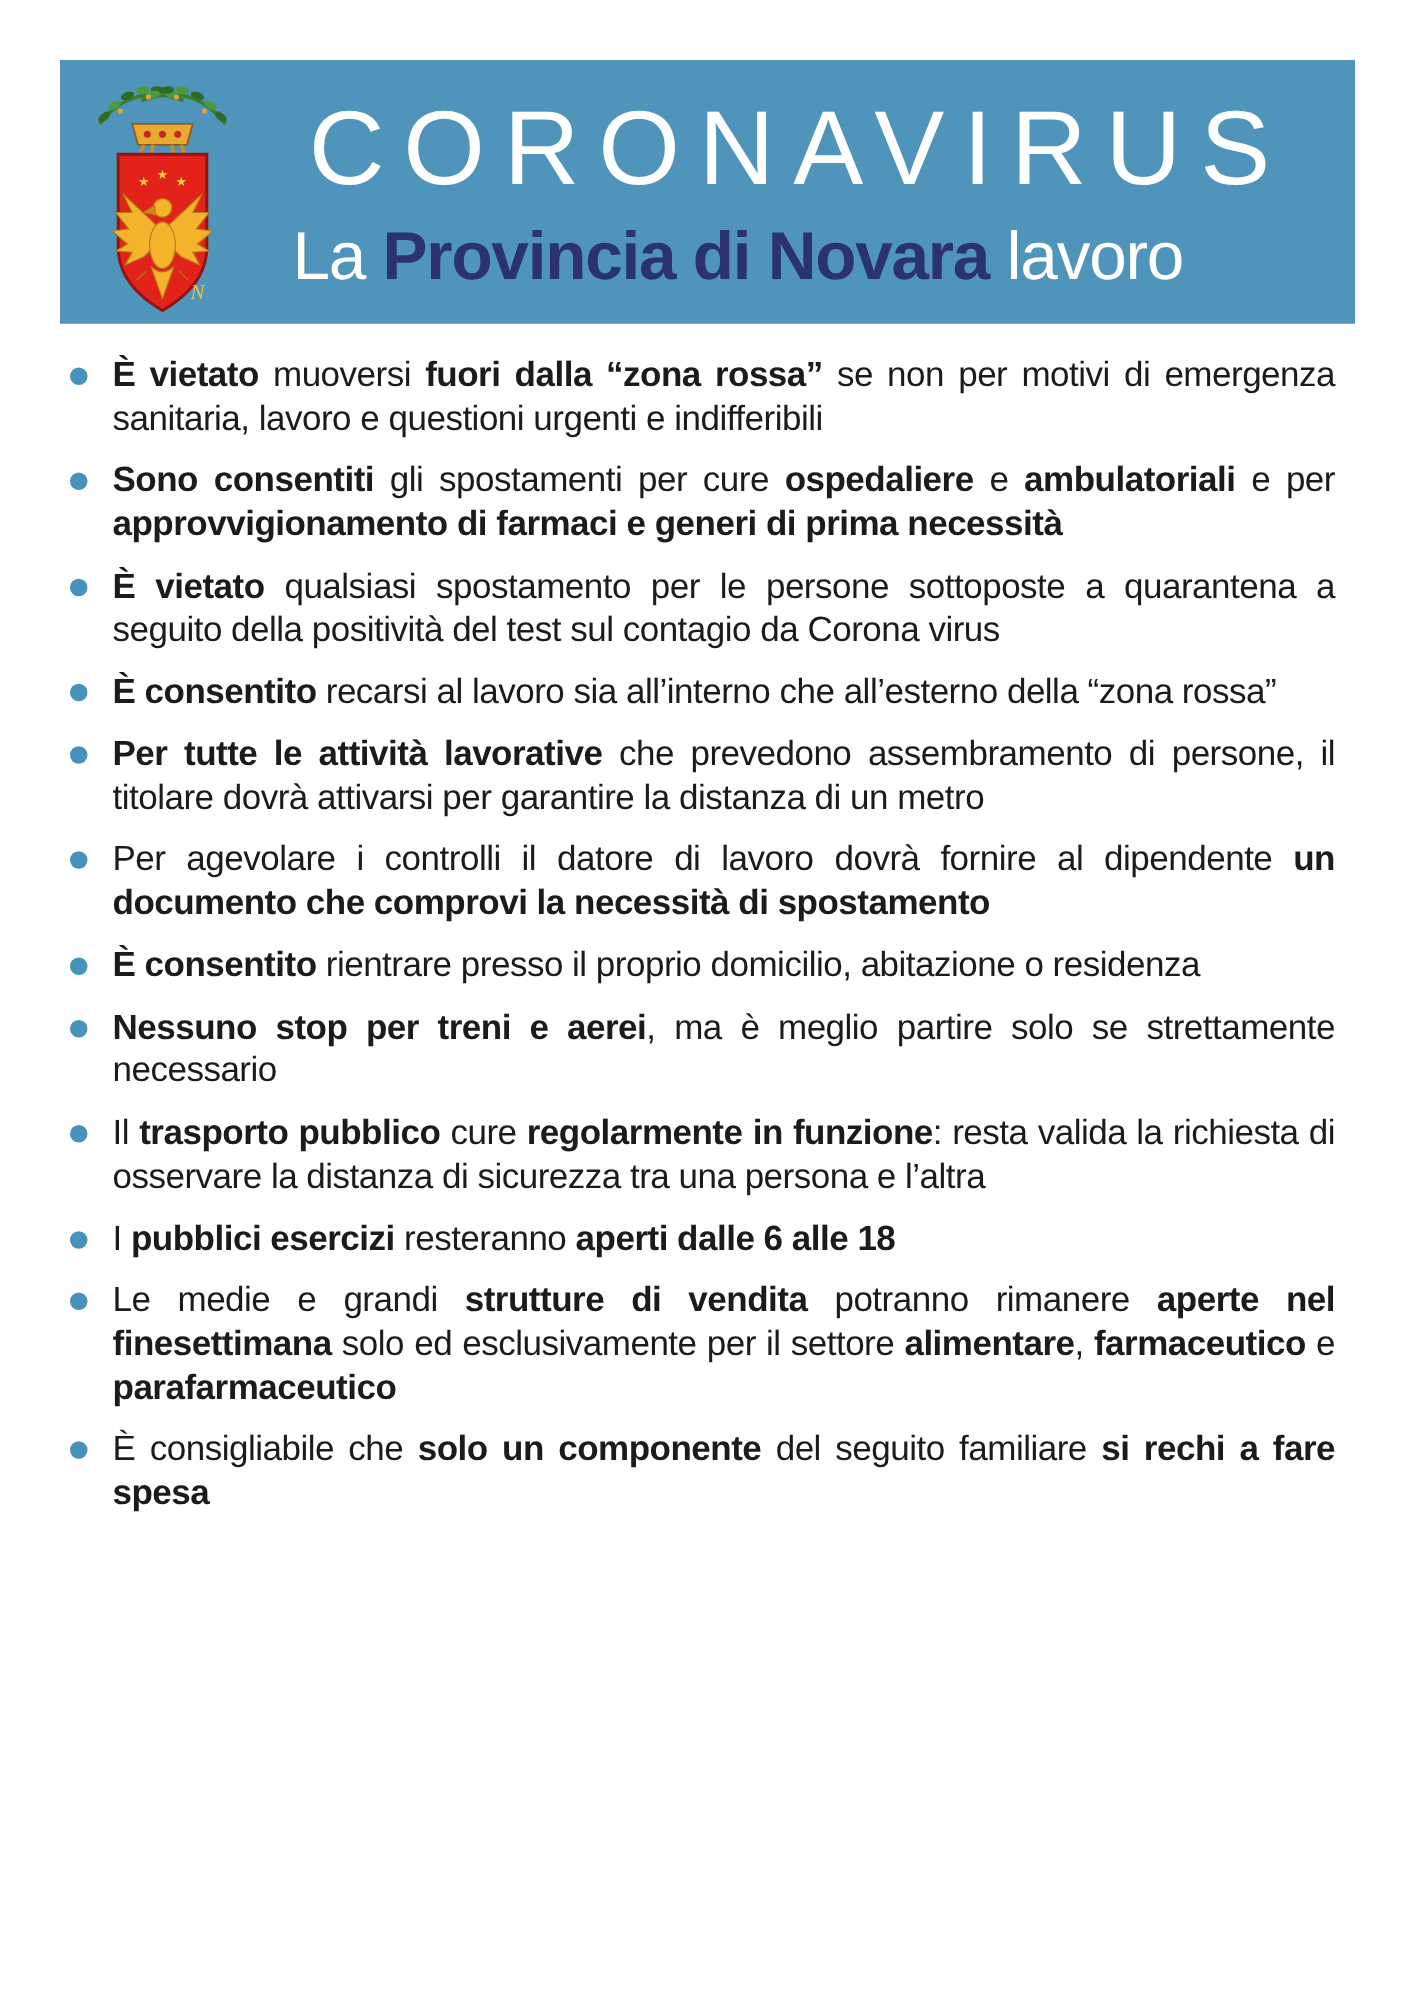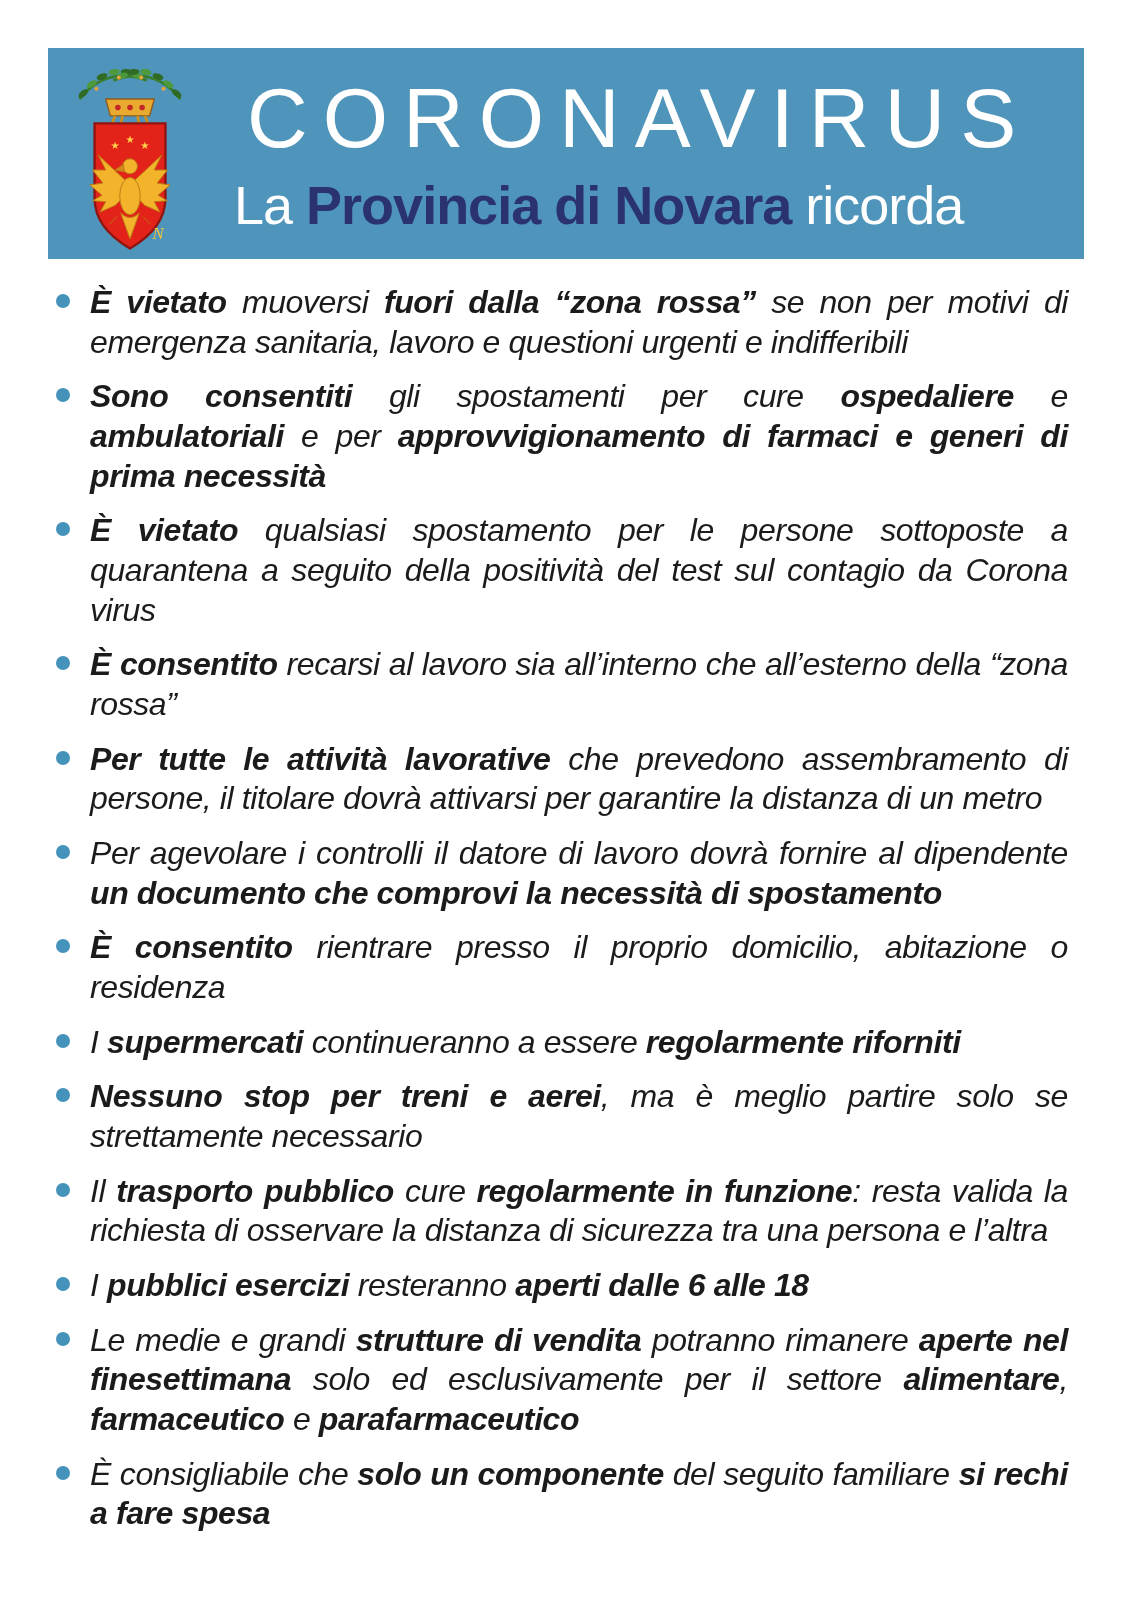--- a/index.html
+++ b/index.html
@@ -65,27 +65,26 @@
   
   .rules{
     position:absolute;
     left:56px; top:283px;
     width:1012px;
     list-style:none;
   }
   .rule{
     position:relative;
     padding-left:34px;
-    font-size:32px;
+    font-size:28px;
     line-height:1.24;
     letter-spacing:-0.4px;
     color:var(--text,#1b1b1b);
     text-align:justify;
     margin-bottom:15px;
-    font-style:italic;
   }
   .rule b{font-weight:700;}
   .dot{
     position:absolute;
     left:0; top:11px;
     width:14px; height:14px;
     border-radius:50%;
     background:var(--bullet,#4592bb);
   }
 </style>
@@ -144,34 +143,33 @@
         </g>
         <text x="84" y="194" font-size="18" font-style="italic" font-family="'Liberation Serif','DejaVu Serif',serif" fill="#f3c33c">N</text>
       </g>
     </svg>
 
     <div class="banner-text">
       <div class="title-line">
         <span class="title-regular">CORONA</span><span class="title-bold">VIRUS</span>
       </div>
       <div class="subtitle-line">
-        <span>La </span><span class="subtitle-bold">Provincia di Novara</span><span> ricorda</span>
+        <span>La </span><span class="subtitle-bold">Provincia di Novara</span><span> lavoro</span>
       </div>
     </div>
   </div>
 
   <ul class="rules">
       <li class="rule"><span class="dot"></span><span><b>È vietato</b><span> muoversi </span><b>fuori dalla “zona rossa”</b><span> se non per motivi di emergenza sanitaria, lavoro e questioni urgenti e indifferibili</span></span></li>
       <li class="rule"><span class="dot"></span><span><b>Sono consentiti</b><span> gli spostamenti per cure </span><b>ospedaliere</b><span> e </span><b>ambulatoriali</b><span> e per </span><b>approvvigionamento di farmaci e generi di prima necessità</b></span></li>
       <li class="rule"><span class="dot"></span><span><b>È vietato</b><span> qualsiasi spostamento per le persone sottoposte a quarantena a seguito della positività del test sul contagio da Corona virus</span></span></li>
       <li class="rule"><span class="dot"></span><span><b>È consentito</b><span> recarsi al lavoro sia all’interno che all’esterno della “zona rossa”</span></span></li>
       <li class="rule"><span class="dot"></span><span><b>Per tutte le attività lavorative</b><span> che prevedono assembramento di persone, il titolare dovrà attivarsi per garantire la distanza di un metro</span></span></li>
       <li class="rule"><span class="dot"></span><span><span>Per agevolare i controlli il datore di lavoro dovrà fornire al dipendente </span><b>un documento che comprovi la necessità di spostamento</b></span></li>
       <li class="rule"><span class="dot"></span><span><b>È consentito</b><span> rientrare presso il proprio domicilio, abitazione o residenza</span></span></li>
-      <li class="rule"><span class="dot"></span><span><span>I </span><b>supermercati</b><span> continueranno a essere </span><b>regolarmente riforniti</b></span></li>
       <li class="rule"><span class="dot"></span><span><b>Nessuno stop per treni e aerei</b><span>, ma è meglio partire solo se strettamente necessario</span></span></li>
       <li class="rule"><span class="dot"></span><span><span>Il </span><b>trasporto pubblico</b><span> cure </span><b>regolarmente in funzione</b><span>: resta valida la richiesta di osservare la distanza di sicurezza tra una persona e l’altra</span></span></li>
       <li class="rule"><span class="dot"></span><span><span>I </span><b>pubblici esercizi</b><span> resteranno </span><b>aperti dalle 6 alle 18</b></span></li>
       <li class="rule"><span class="dot"></span><span><span>Le medie e grandi </span><b>strutture di vendita</b><span> potranno rimanere </span><b>aperte nel finesettimana</b><span> solo ed esclusivamente per il settore </span><b>alimentare</b><span>, </span><b>farmaceutico</b><span> e </span><b>parafarmaceutico</b></span></li>
       <li class="rule"><span class="dot"></span><span><span>È consigliabile che </span><b>solo un componente</b><span> del seguito familiare </span><b>si rechi a fare spesa</b></span></li>
     </ul>
 
 </div>
 
 </body></html>

